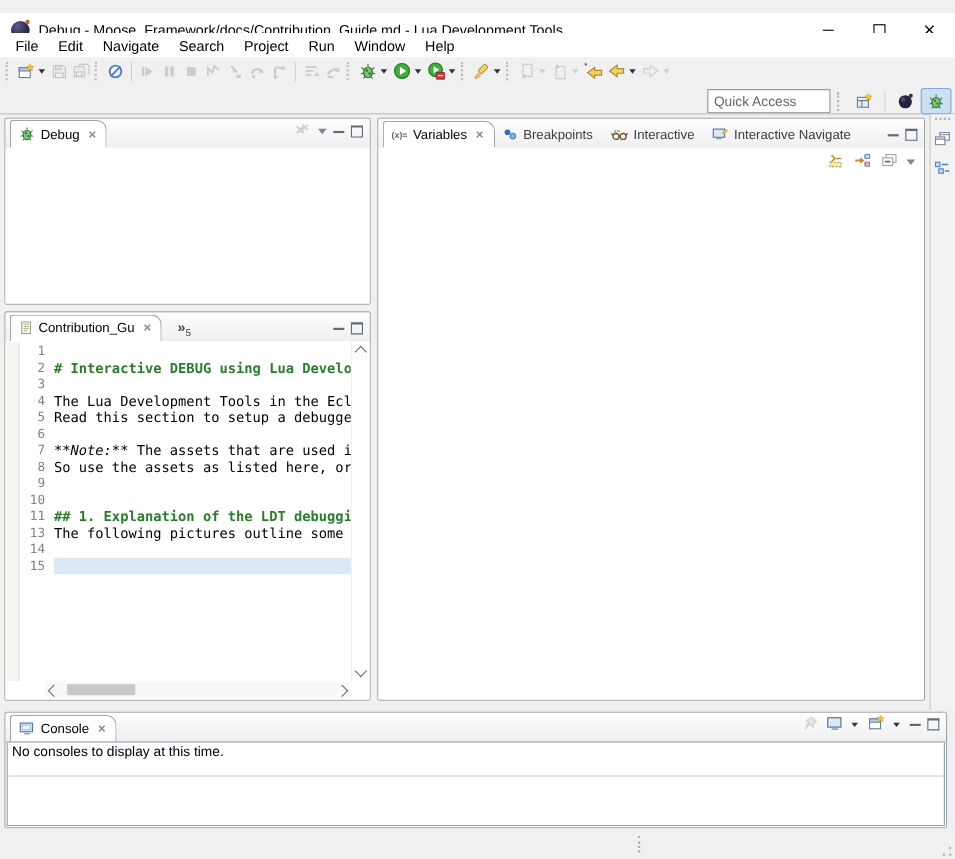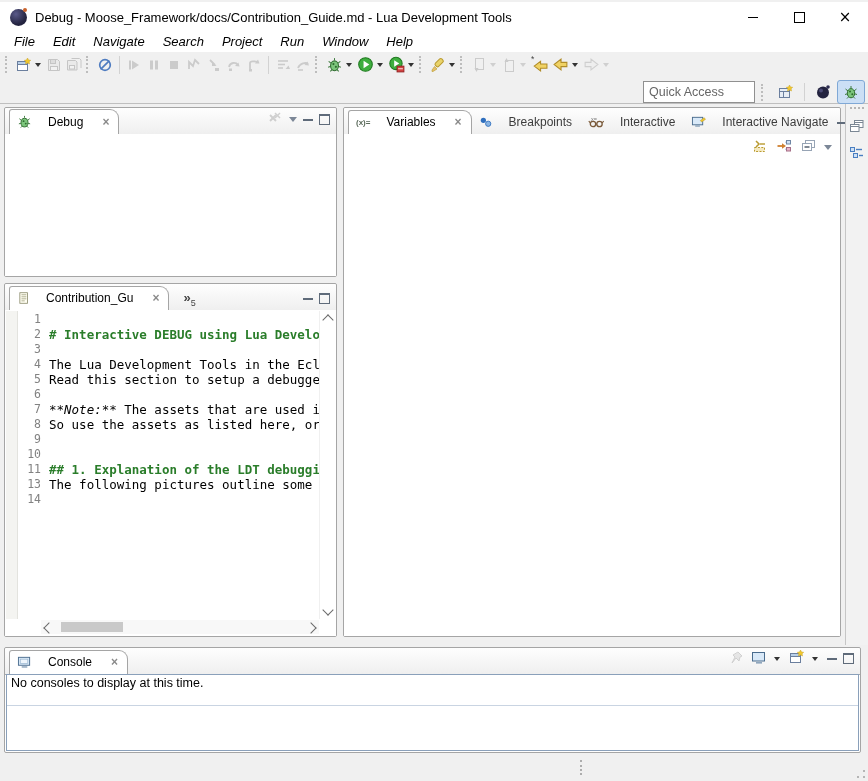--- a/index.html
+++ b/index.html
@@ -1,31 +1,31 @@
 <!DOCTYPE html>
 <html><head>
 <meta charset="utf-8">
 <style>
   html,body{margin:0;padding:0;}
   .app{position:relative;width:868px;height:781px;background:#f0f0f0;overflow:hidden;
        font-family:"Liberation Sans",sans-serif;color:#000;font-size:13px;-webkit-font-smoothing:antialiased;}
   
-  .titlebar{position:absolute;top:2px;left:0;right:0;height:30px;background:#fff;display:flex;align-items:center;}
+  .titlebar{position:absolute;top:12px;left:0;right:0;height:30px;background:#fff;display:flex;align-items:center;}
   .title-text{margin-left:8px;font-size:13px;}
   .win-controls{margin-left:auto;display:flex;height:30px;}
   .win-btn{width:46px;height:30px;display:flex;align-items:center;justify-content:center;}
   .glyph-min{width:10px;height:1px;background:#000;}
   .glyph-max{width:9px;height:9px;border:1px solid #000;}
   .glyph-close{font-size:15px;line-height:1;font-family:"DejaVu Sans",sans-serif;}
   .app-icon{width:17px;height:17px;margin-left:10px;border-radius:50%;
     background:radial-gradient(circle at 35% 30%,#5a5a8a,#23233f 65%);position:relative;}
   .app-icon:after{content:"";position:absolute;right:0px;top:-1px;width:4px;height:4px;border-radius:50%;background:#c8602a;}
   
   .menubar{position:absolute;top:30px;left:0;right:0;height:22px;background:#fff;display:flex;align-items:center;padding-left:5px;}
-  .menu-item{padding:2px 9px;font-size:13px;font-style:italic;}
+  .menu-item{padding:2px 9px;font-size:13px;}
   
   .toolbar{position:absolute;top:52px;left:0;right:0;height:25px;display:flex;align-items:center;padding-left:3px;}
   .row2{position:absolute;top:77px;left:0;right:0;height:26px;border-bottom:1px solid #bfbfbf;}
   .tbtn{display:inline-flex;align-items:center;justify-content:center;padding:2px 2px;border-radius:3px;height:20px;}
   .tbtn svg{display:block;}
   .dd{width:0;height:0;border-left:3.5px solid transparent;border-right:3.5px solid transparent;border-top:4px solid #333;margin:0 3px 0 1px;}
   .dd.dis{border-top-color:#a9a9a9;}
   .grip{width:3px;height:17px;border-left:2px dotted #bdbdbd;margin:0 4px 0 2px;}
   .tsep{width:1px;height:18px;background:#d2d2d2;margin:0 4px;}
   .dis{opacity:.45;filter:grayscale(1);}
@@ -34,21 +34,21 @@
   .qa-input{width:100px;height:18px;border:1px solid #909090;font-family:Liberation Sans, sans-serif;
             font-size:12.5px;padding:1px 5px;color:#555;background:#fff;}
   .qa-input::placeholder{color:#666;}
   .psp-btn{width:26px;height:22px;display:flex;align-items:center;justify-content:center;border-radius:3px;border:1px solid transparent;}
   .psp-btn.sel{background:#cbdff5;border:1px solid #7fa8d6;}
   
   .panel{position:absolute;background:#fff;border:1px solid #a5a5a5;border-radius:2px;box-sizing:border-box;}
   .phead{position:absolute;top:0;left:0;right:0;height:26px;background:linear-gradient(#fefefe,#efefef);
          border-bottom:1px solid #ababab;display:flex;align-items:flex-end;border-radius:2px 2px 0 0;}
   .pbody{position:absolute;top:26px;left:0;right:0;bottom:0;background:#fff;}
-  .tab{display:inline-flex;align-items:center;gap:16px;padding:4px 9px 5px 7px;font-size:12px;color:#3c3c3c;white-space:nowrap;}
+  .tab{display:inline-flex;align-items:center;gap:5px;padding:4px 9px 5px 7px;font-size:12px;color:#3c3c3c;white-space:nowrap;}
   .tab.sel{background:#fff;border:1px solid #a5a5a5;border-bottom:1px solid #fff;border-radius:3px 9px 0 0;color:#000;margin-bottom:-1px;margin-left:4px;}
   .tab-close{color:#8a8a8a;font-size:12px;font-weight:bold;margin-left:3px;line-height:1;}
   .head-tools{margin-left:auto;display:flex;align-items:center;gap:6px;padding:0 6px 6px 0;}
   .hmin{width:10px;height:3px;border-bottom:2px solid #5f6b7a;margin-bottom:2px;}
   .hmax{width:9px;height:8px;border:1px solid #5f6b7a;border-top:2px solid #5f6b7a;}
   .viewmenu{width:0;height:0;border-left:4.5px solid transparent;border-right:4.5px solid transparent;border-top:5px solid #7c8797;}
   .chev-more{font-size:13px;color:#444;margin-left:14px;padding-bottom:2px;}
   .chev-more sub{font-size:9px;}
   
   .ed-ruler{position:absolute;left:1px;top:1px;bottom:17px;width:11px;background:#f4f4f1;border-right:1px solid #e3e3de;}
@@ -503,20 +503,24 @@
             <span class="code"><i></i><span>## 1. Explanation of the LDT debuggin</span></span>
           </div>
           <div class="ed-line">
             <span class="ln">13</span>
             <span class="code"><i></i><span>The following pictures outline some o</span></span>
           </div>
           <div class="ed-line">
             <span class="ln">14</span>
             <span class="code"><i></i><span></span></span>
           </div>
+          <div class="ed-line current">
+            <span class="ln">15</span>
+            <span class="code"><i></i><span></span></span>
+          </div>
         </div>
       <div class="vsb">
         <span class="sb-chev chev-up"></span>
         <span class="sb-chev chev-down"></span>
       </div>
       <div class="hsb">
         <span class="sb-chev chev-left"></span>
         <span class="h-thumb"></span>
         <span class="sb-chev chev-right"></span>
       </div>

